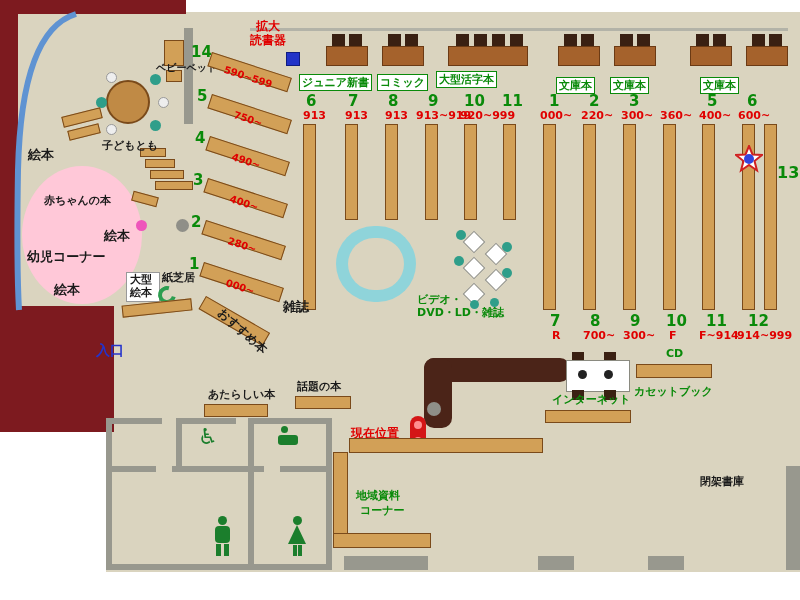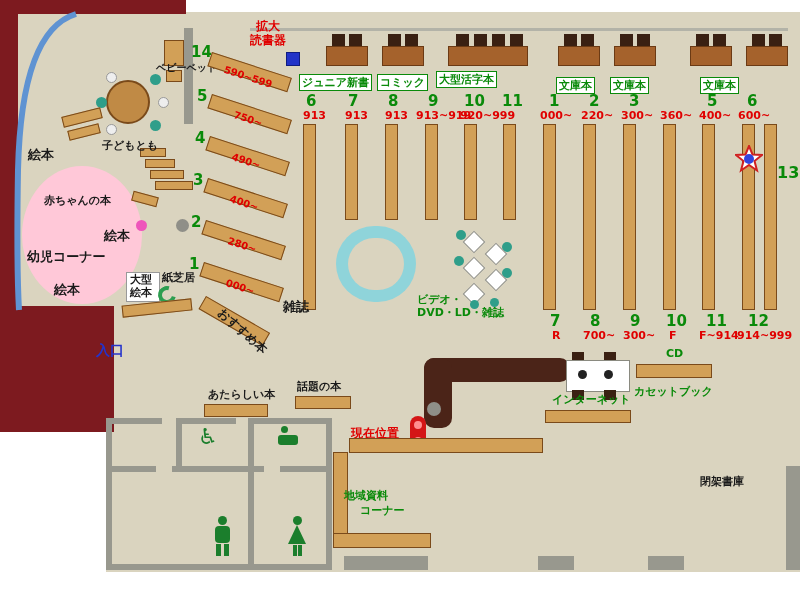--- a/index.html
+++ b/index.html
@@ -236,21 +236,21 @@
 
   <span class="txt red-label" style="left:351px;top:427px">現在位置</span>
   <div style="position:absolute;left:410px;top:416px;width:16px;height:36px;background:#d41616;border-radius:8px">
     <div class="circle" style="position:absolute;left:4px;top:5px;width:8px;height:8px;background:#ff8f8f"></div>
     <div class="circle" style="position:absolute;left:4px;top:21px;width:8px;height:8px;background:#ff8f8f"></div>
   </div>
 
   <div class="shelf" style="left:349px;top:438px;width:194px;height:15px"></div>
   <div class="shelf" style="left:333px;top:452px;width:15px;height:96px"></div>
   <div class="shelf" style="left:333px;top:533px;width:98px;height:15px"></div>
-  <span class="txt green-label" style="left:344px;top:490px">地域資料</span>
+  <span class="txt green-label" style="left:356px;top:490px">地域資料</span>
   <span class="txt green-label" style="left:360px;top:505px">コーナー</span>
 
   <span class="txt black-label" style="left:700px;top:476px">閉架書庫</span>
 
   <div class="wall" style="left:106px;top:418px;width:6px;height:152px"></div>
   <div class="wall" style="left:326px;top:418px;width:6px;height:152px"></div>
   <div class="wall" style="left:106px;top:418px;width:56px;height:6px"></div>
   <div class="wall" style="left:178px;top:418px;width:58px;height:6px"></div>
   <div class="wall" style="left:250px;top:418px;width:82px;height:6px"></div>
   <div class="wall" style="left:106px;top:466px;width:50px;height:6px"></div>

